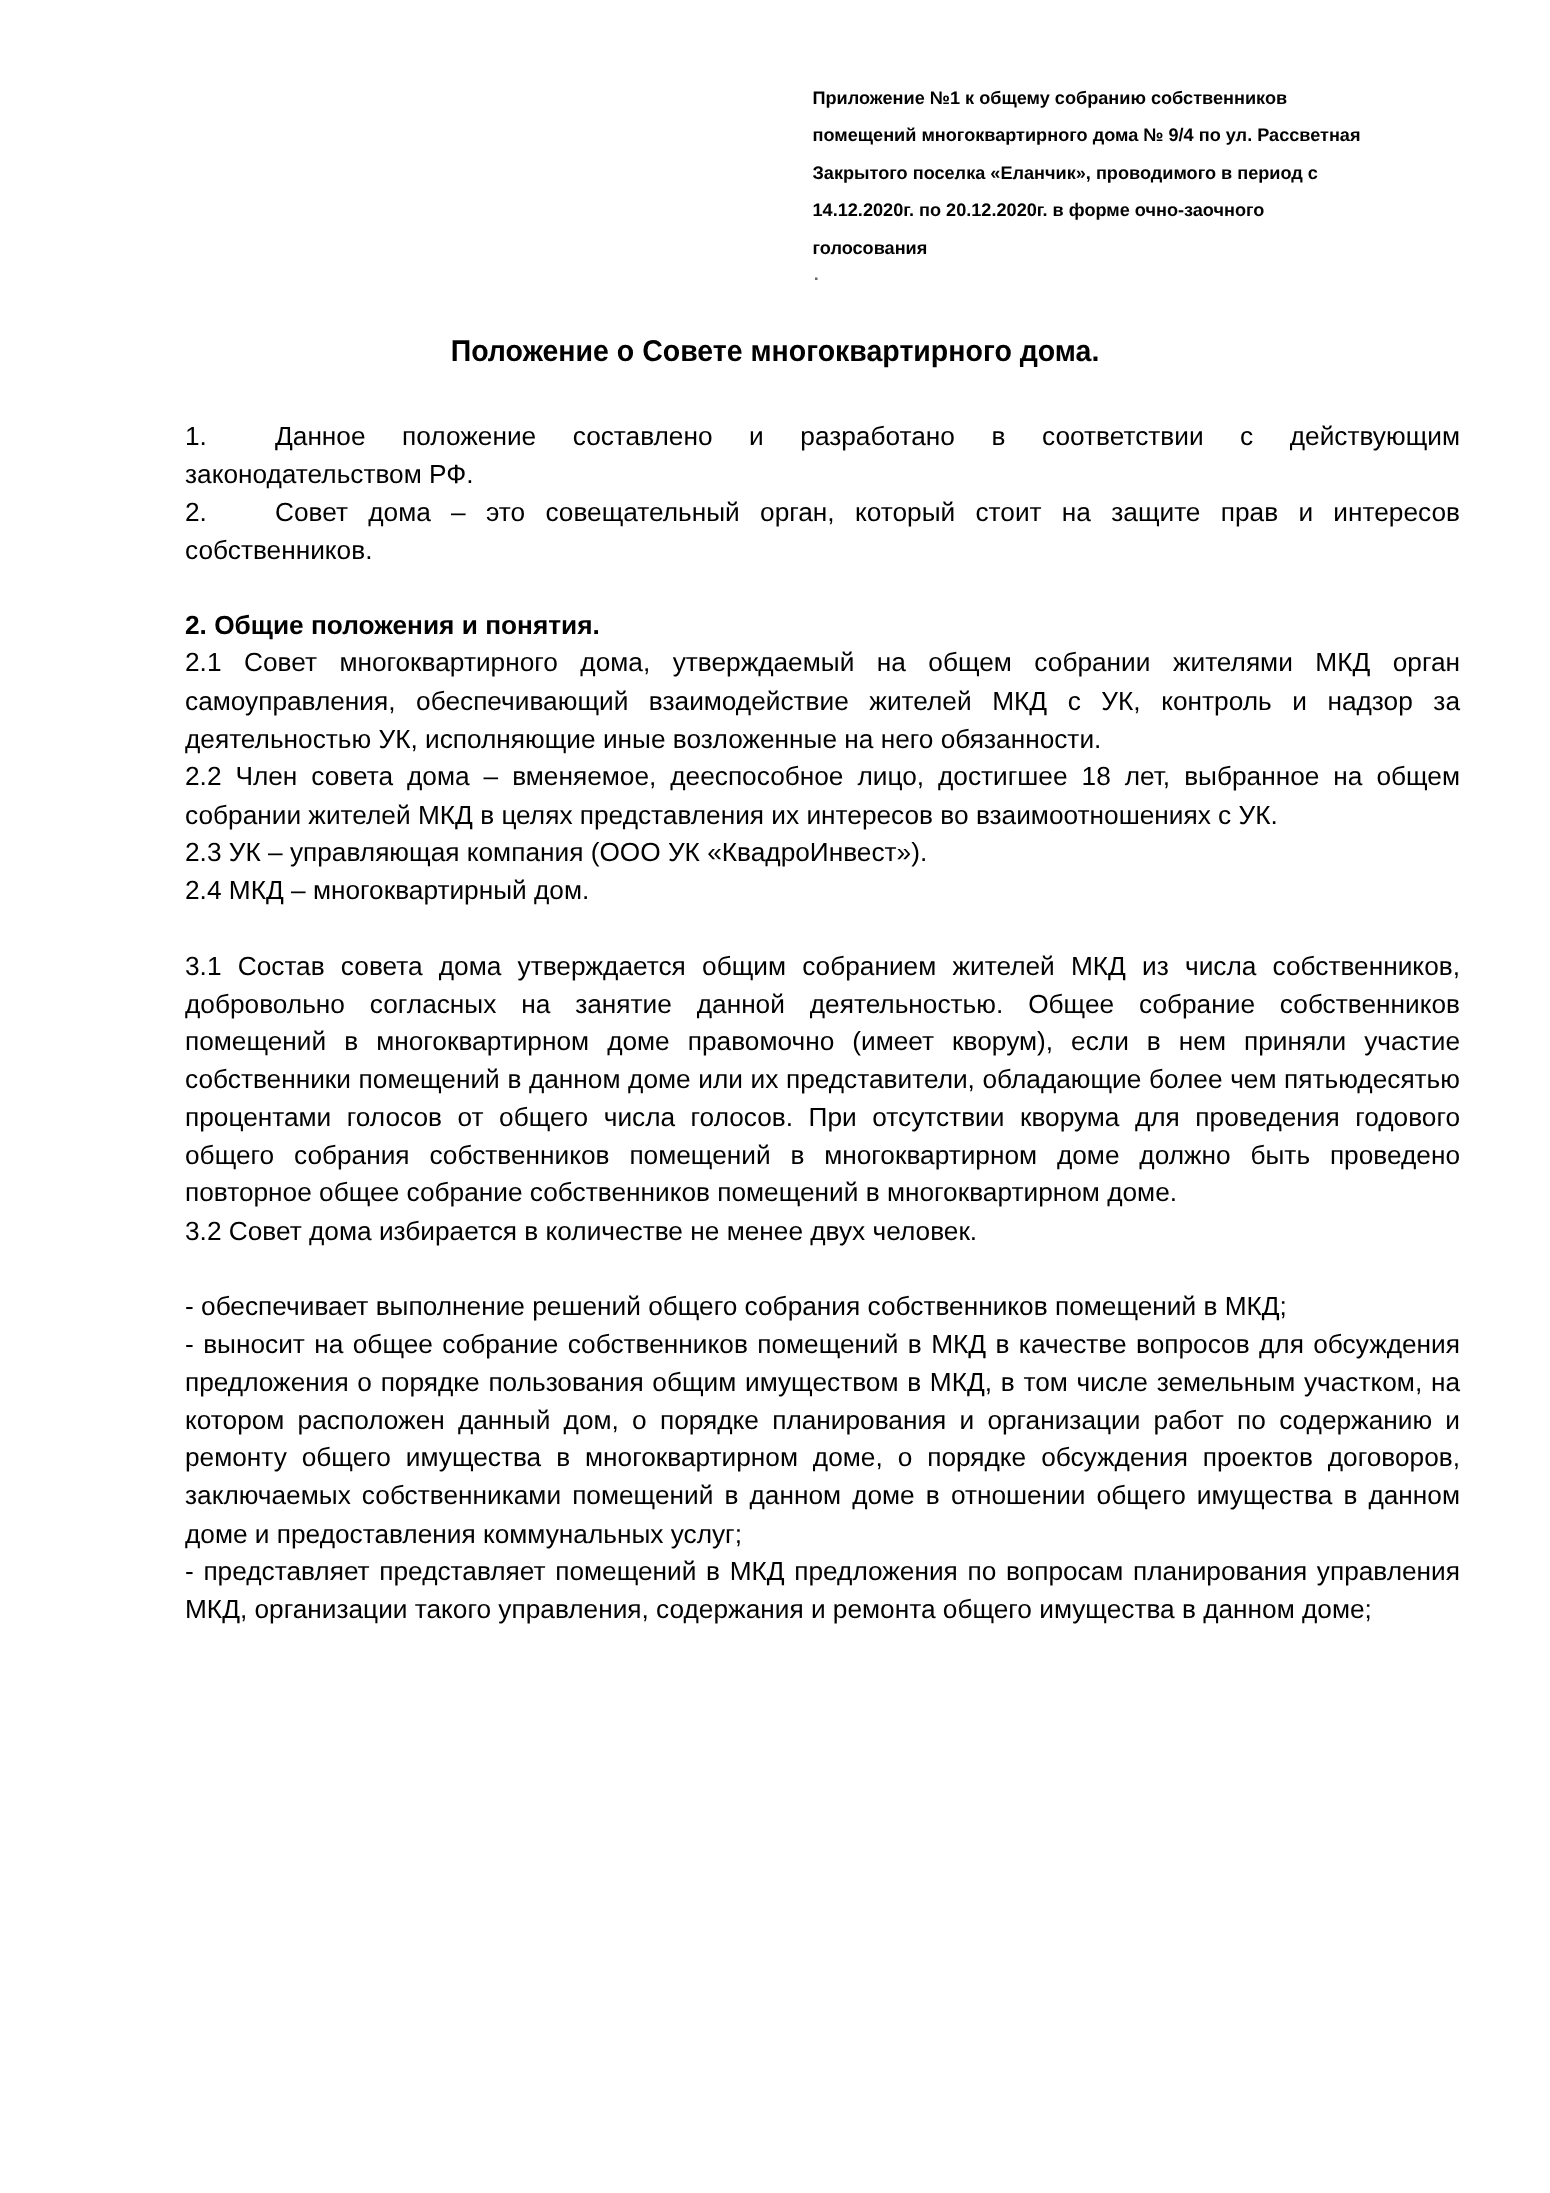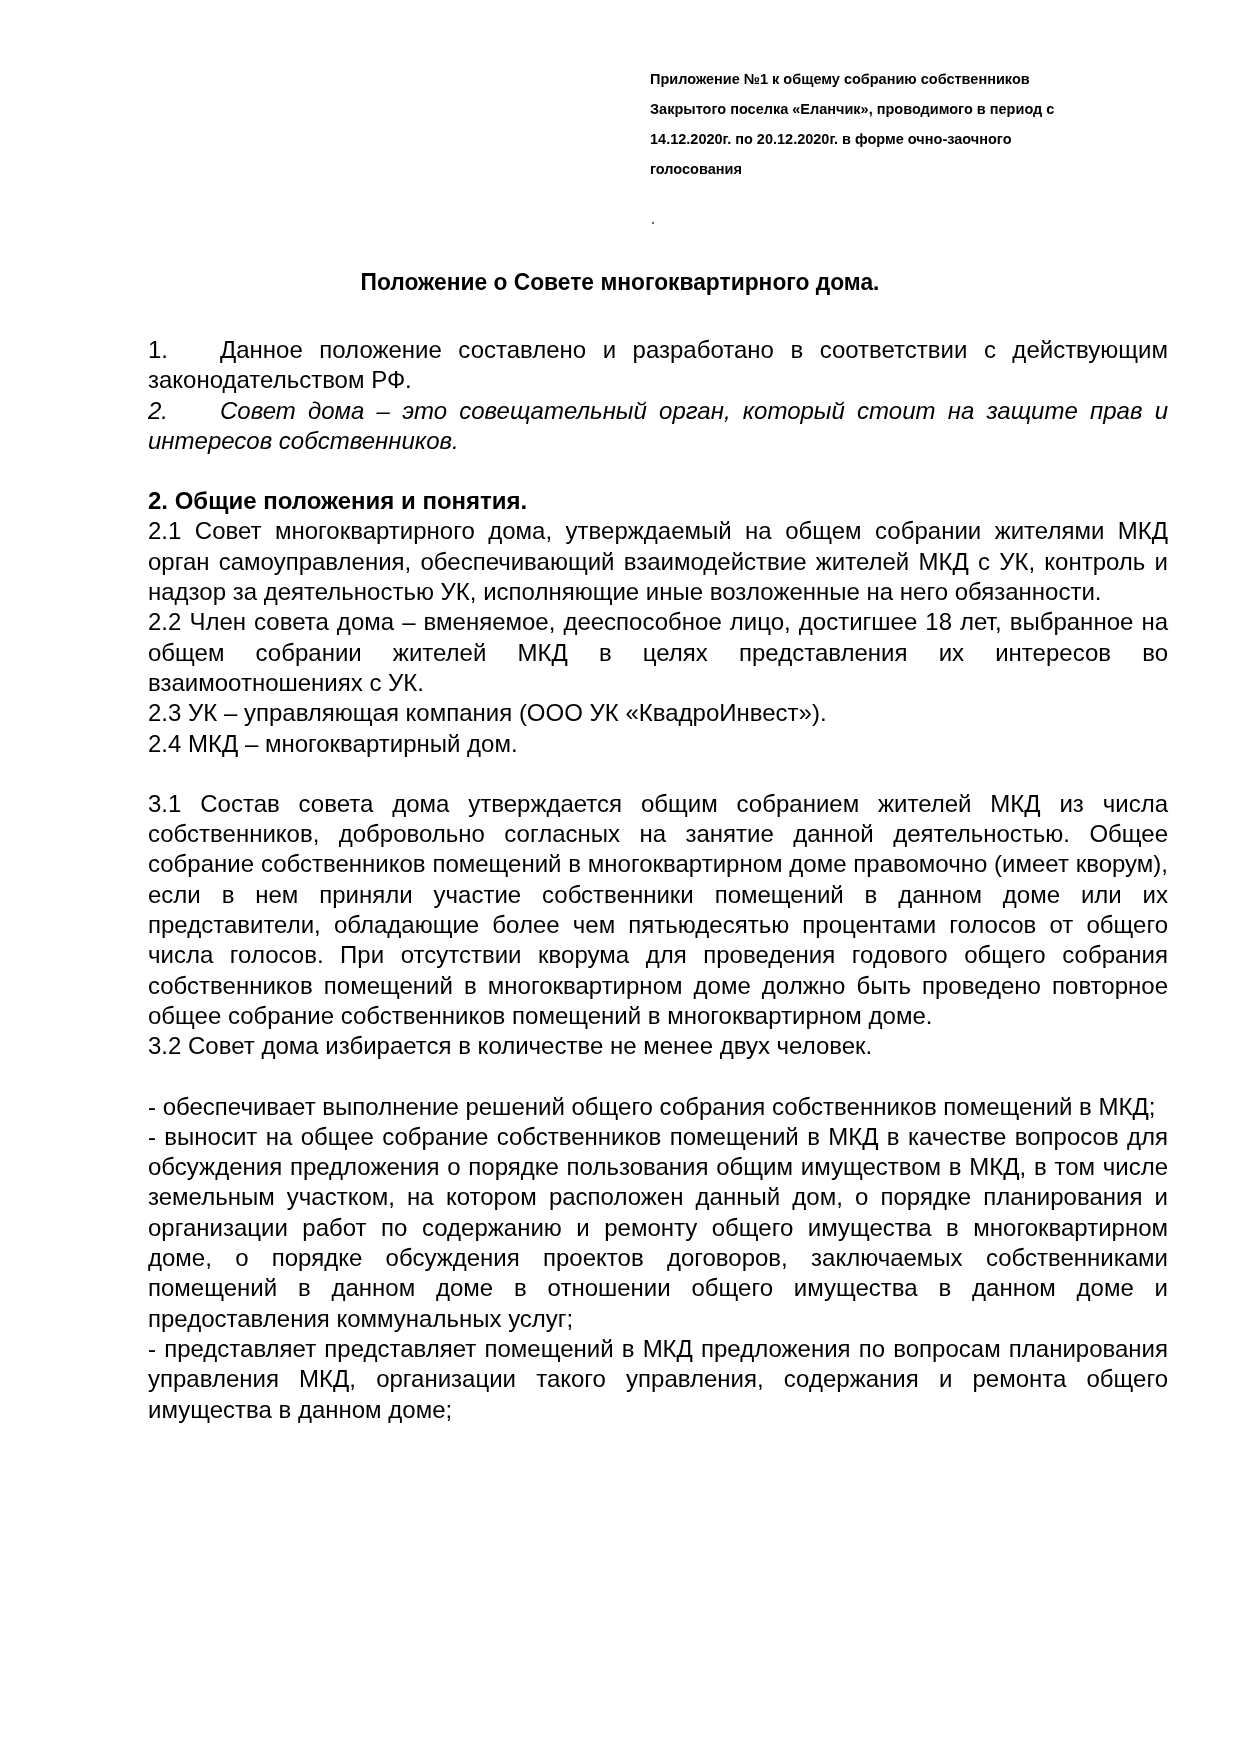--- a/index.html
+++ b/index.html
@@ -12,38 +12,39 @@
   }
   .appendix div { white-space: nowrap; }
   .tiny-dot { position: absolute; left: 652px; top: 222px; width: 2px; height: 2px; background:#666; }
   .title {
     position: absolute; left: 0; top: 267px; width: 1240px; text-align: center;
     font-family: "Liberation Sans", sans-serif; font-weight: bold;
     font-size: 24px; line-height: 30px; transform: scaleX(0.95);
   }
   .body {
     position: absolute; left: 148px; top: 335px; width: 1020px;
-    font-family: "Liberation Sans", sans-serif; font-size: 24px; line-height: 30.3px;
+    font-family: "Liberation Sans", sans-serif; font-size: 21px; line-height: 30.3px;
     text-align: justify;
   }
   .body p { margin: 0; }
   .num-item { display: block; }
   .num-item .n { display: inline-block; width: 72px; }
-  .italic { font-style: italic; }
+  .italic { }
   .h2 { font-weight: bold; margin: 0; }
   .gap { height: 30px; }
   .last-line { text-align-last: left; }
 </style>
 </head>
 <body>
 
 <div class="page">
 
   <div class="appendix">
     <div>Приложение  №1 к общему собранию собственников</div>
+    <div>помещений многоквартирного дома № 9/4 по ул. Рассветная</div>
     <div>Закрытого поселка «Еланчик», проводимого в период с</div>
     <div>14.12.2020г. по 20.12.2020г. в форме очно-заочного</div>
     <div>голосования</div>
   </div>
   <div class="tiny-dot"></div>
 
   <div class="title">Положение о Совете многоквартирного дома.</div>
 
   <div class="body">
     <p class="num-item last-line"><span class="n">1.</span><span>Данное положение составлено и разработано в соответствии с действующим законодательством РФ.</span></p>

